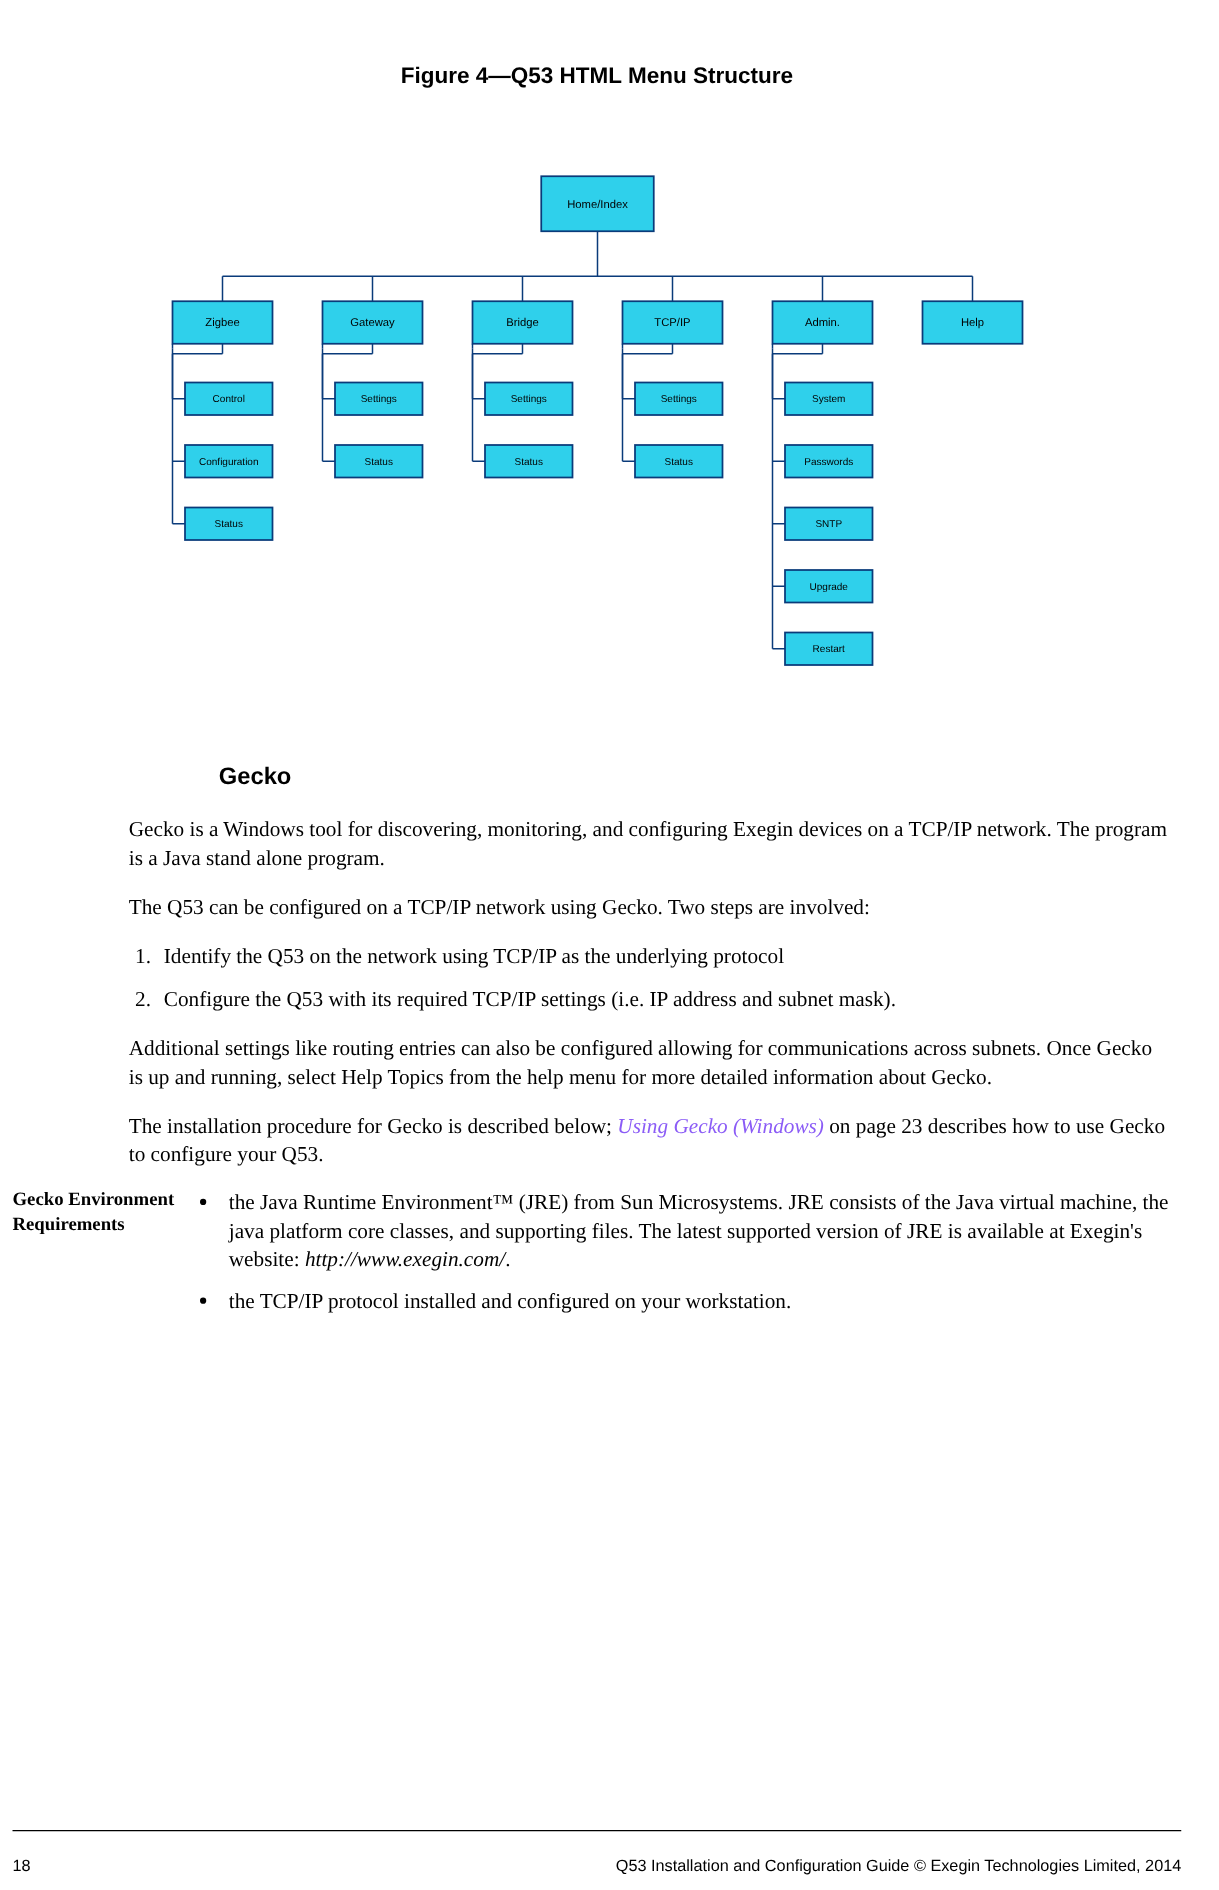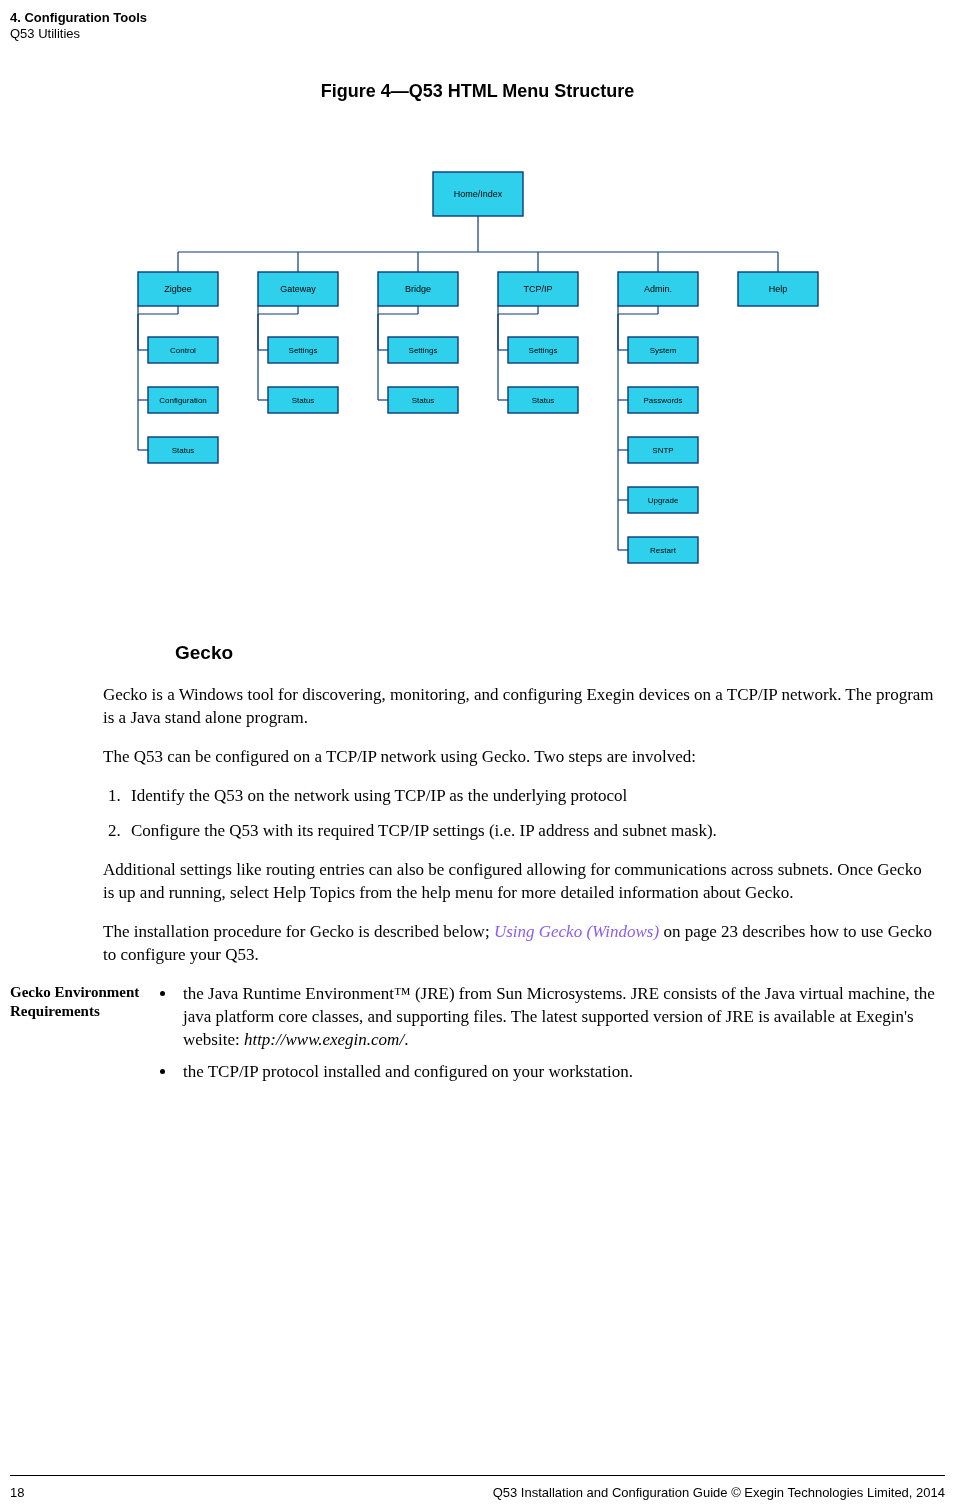--- a/index.html
+++ b/index.html
@@ -88,35 +88,31 @@
   }
   .env-body p { margin: 0 0 8px 0; }
   .footer {
     position: absolute;
     bottom: 12px;
     left: 10px;
     right: 30px;
     border-top: 1px solid #000;
     font-family: Arial, Helvetica, sans-serif;
     font-size: 13px;
-    padding-top: 9px;
+    padding-top: 20px;
     display: flex;
     justify-content: space-between;
   }
   .link-span { color: #8b5cf6; font-style: italic; }
   .italic { font-style: italic; }
 </style>
 </head>
 <body>
 
 <div class="page">
-  <div class="header-left">
-    <div class="bold">4. Configuration Tools</div>
-    <div>Q53 Utilities</div>
-  </div>
 
   <div class="fig-title">Figure 4—Q53 HTML Menu Structure</div>
 
   <div class="diagram-wrap">
     <svg class="diagram" width="760" height="420" viewBox="0 0 760 420">
       <g id="links" stroke="#0a3b7a" stroke-width="1.2" fill="none">
           <line x1="380" y1="54" x2="380" y2="90"></line>
           <line x1="80" y1="90" x2="80" y2="110"></line>
           <line x1="200" y1="90" x2="200" y2="110"></line>
           <line x1="320" y1="90" x2="320" y2="110"></line>

